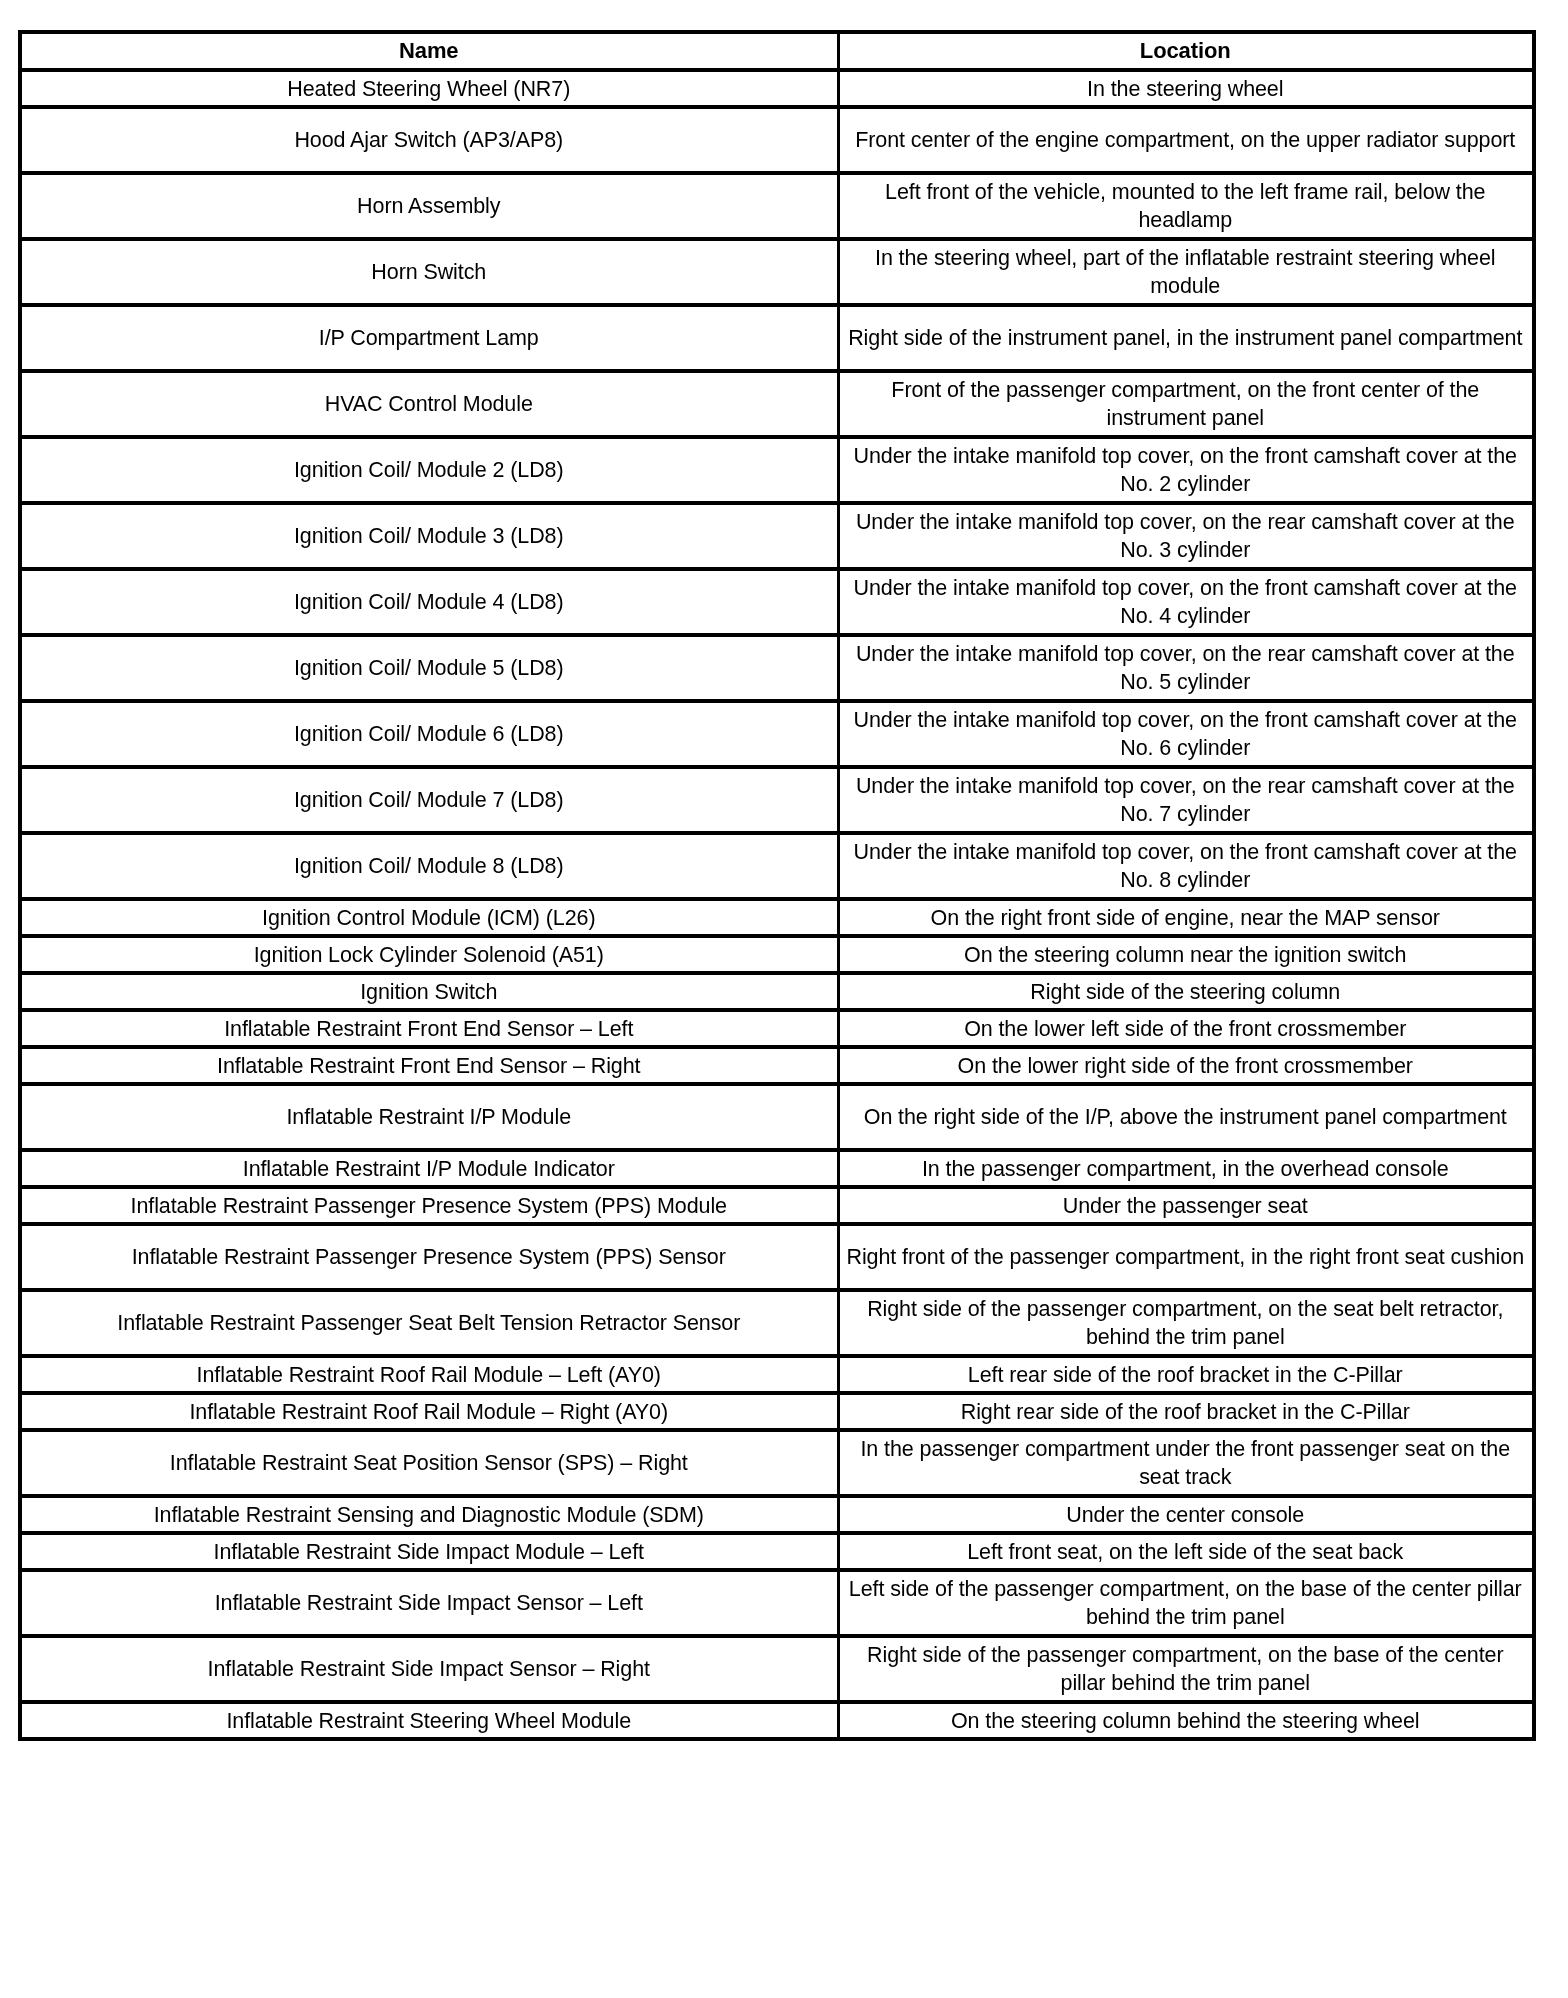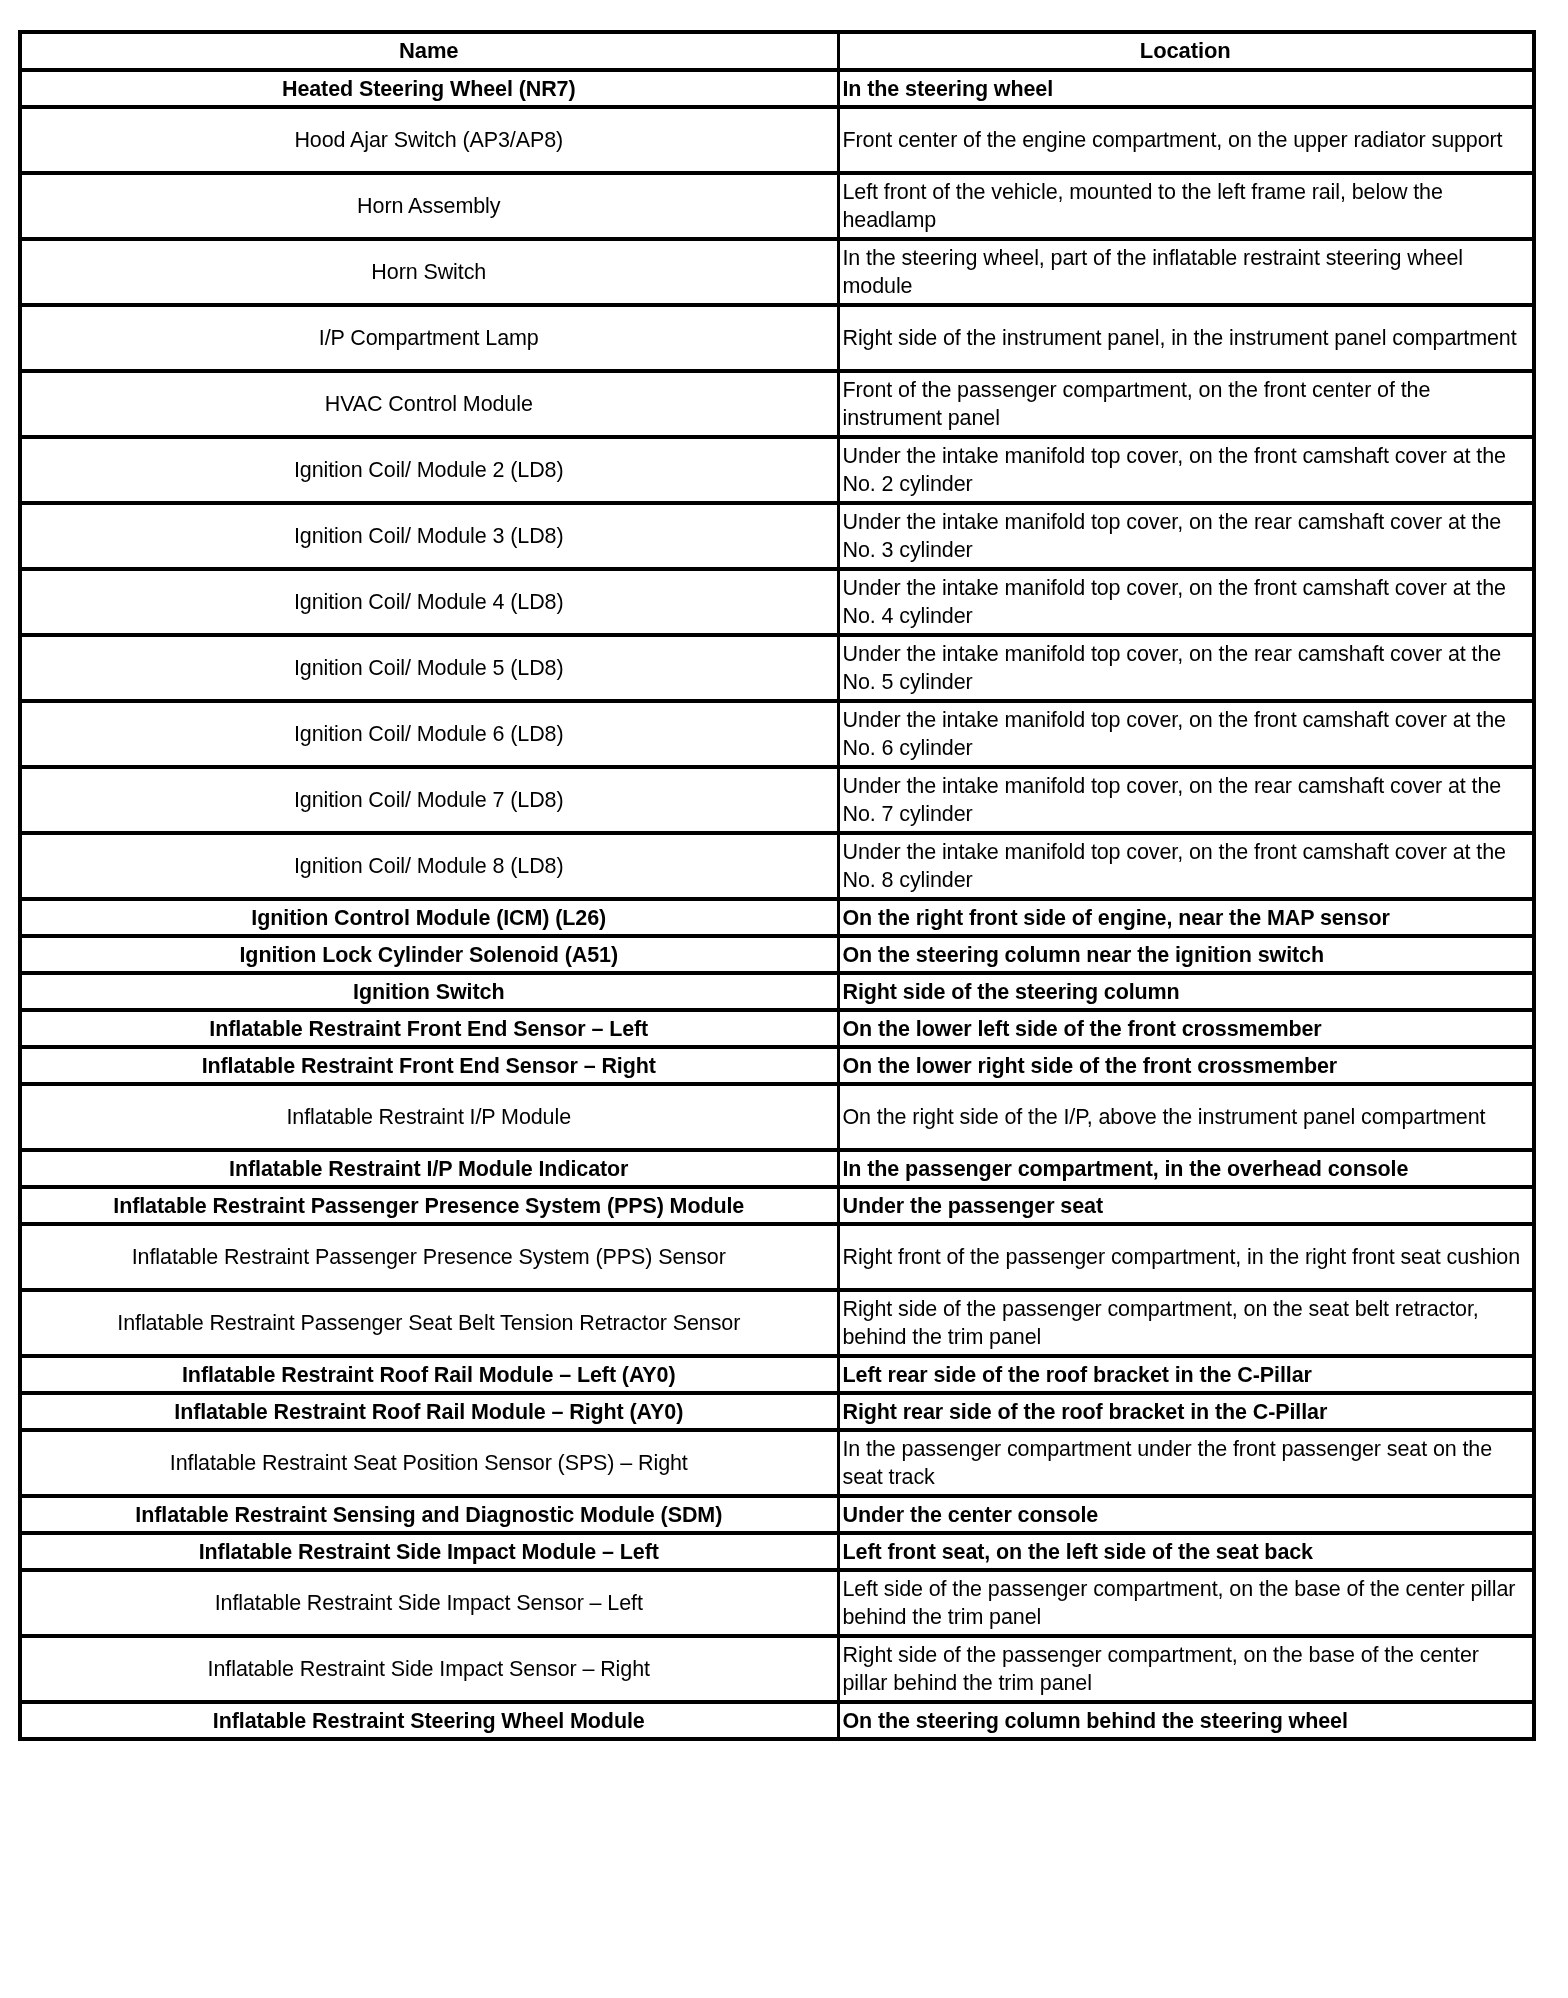--- a/index.html
+++ b/index.html
@@ -39,23 +39,23 @@
     .doc-table th {
       height: 30px;
       font-weight: bold;
       text-align: center;
       font-size: 22px;
     }
     .doc-table td.name {
       text-align: center;
     }
     .doc-table td.loc {
-      text-align: left;
+      text-align: center;
     }
-    .doc-table tr.single td { height: 29px; font-weight: bold; }
+    .doc-table tr.single td { height: 29px; }
     .doc-table tr.double td { height: 58px; }
   </style>
 </head>
 <body>
 
 <table class="doc-table">
   <colgroup>
     <col class="c-name">
     <col class="c-loc">
   </colgroup>

